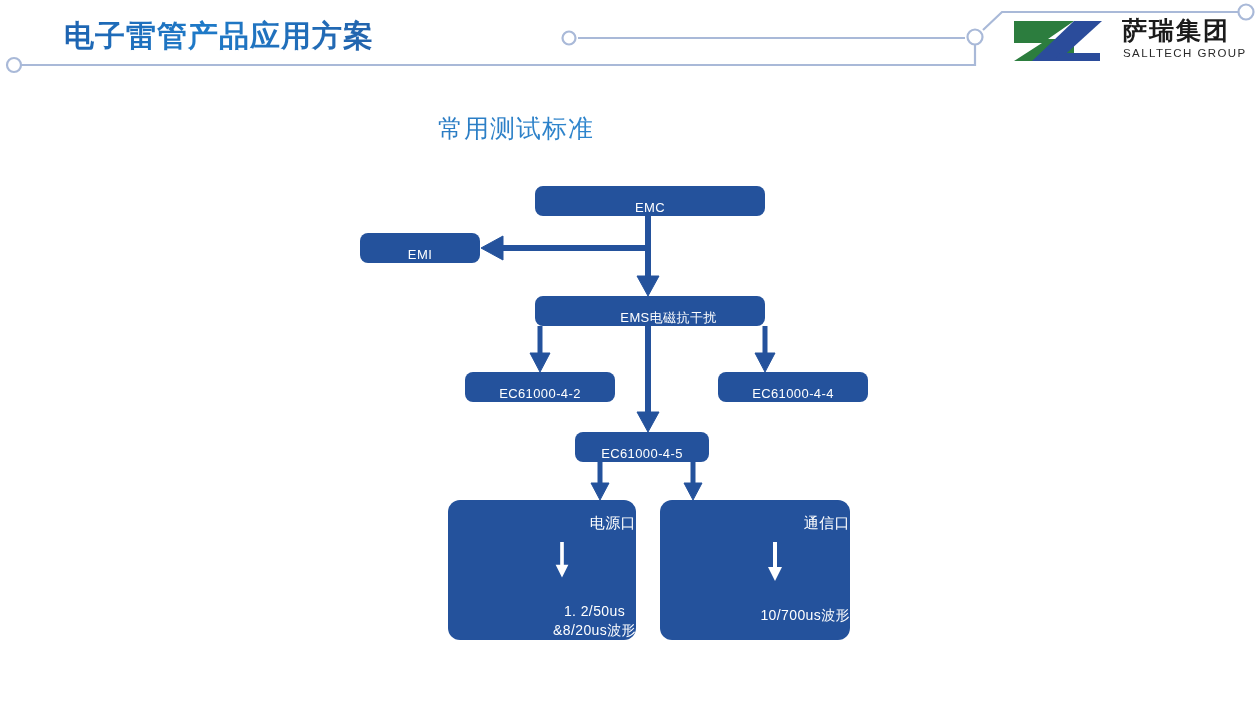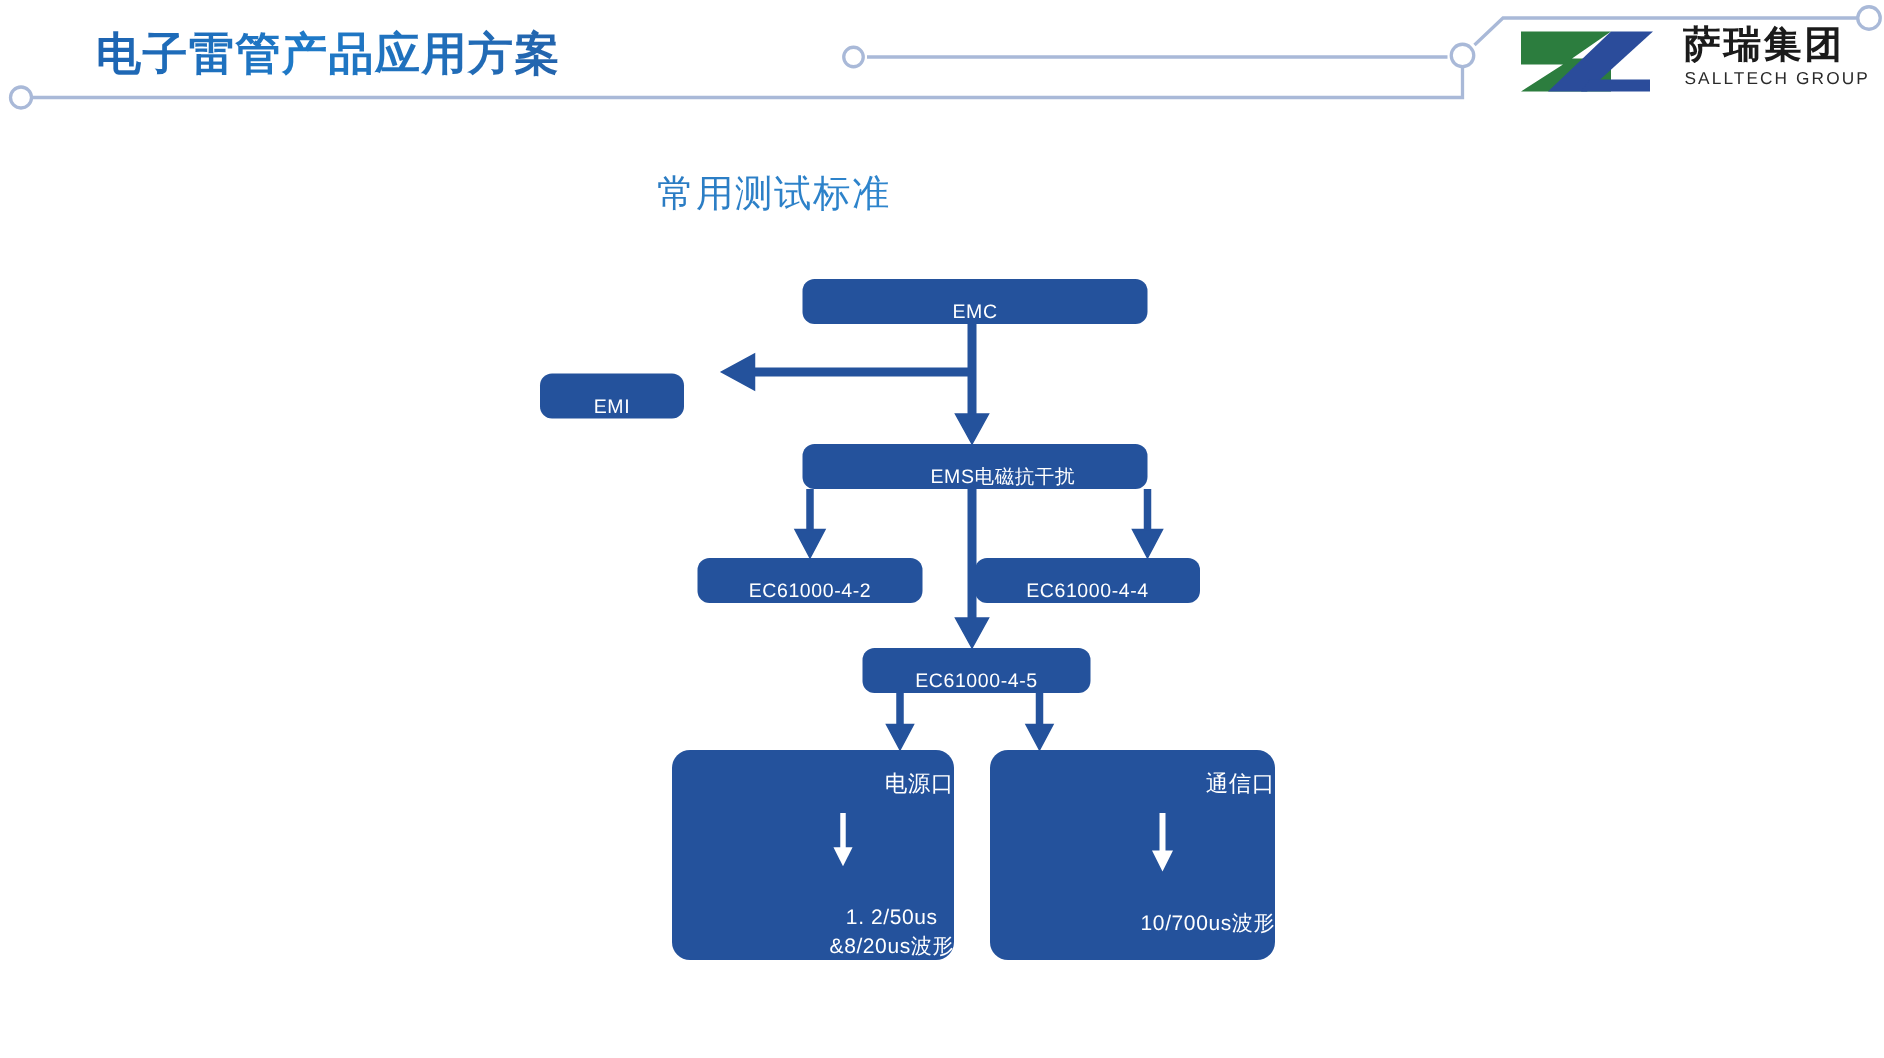--- a/index.html
+++ b/index.html
@@ -207,37 +207,37 @@
 
     <line x1="693" y1="462" x2="693" y2="488" stroke-width="5"></line>
     <polygon points="693,500 684,483 702,483"></polygon>
   </g>
 </svg>
 
 <div class="node" style="left:535px; top:186px; width:230px; height:30px;">
   <span>EMC</span>
 </div>
 
-<div class="node" style="left:360px; top:233px; width:96px; height:30px;margin-top:16px;">
+<div class="node" style="left:360px; top:233px; width:120px; height:30px;">
   <span>EMI</span>
 </div>
 
 <div class="node" style="left:535px; top:296px; width:230px; height:30px;padding-left:37px;">
   <span>EMS电磁抗干扰</span>
 </div>
 
 <div class="node" style="left:465px; top:372px; width:150px; height:30px;">
   <span>EC61000-4-2</span>
 </div>
 
-<div class="node" style="left:650px; top:372px; width:150px; height:30px;">
+<div class="node" style="left:718px; top:372px; width:150px; height:30px;">
   <span>EC61000-4-4</span>
 </div>
 
-<div class="node" style="left:575px; top:432px; width:152px; height:30px;">
+<div class="node" style="left:575px; top:432px; width:134px; height:30px;">
   <span>EC61000-4-5</span>
 </div>
 
 <div class="node big" style="left:448px; top:500px; width:188px; height:140px;">
   <span>电源口</span>
   <svg class="inner-arrow" viewBox="0 0 14 40">
     <line x1="7" y1="0" x2="7" y2="28" stroke="#ffffff" stroke-width="4"></line>
     <polygon points="7,39 0,25 14,25" fill="#ffffff"></polygon>
   </svg>
   <span class="sub">1. 2/50us

